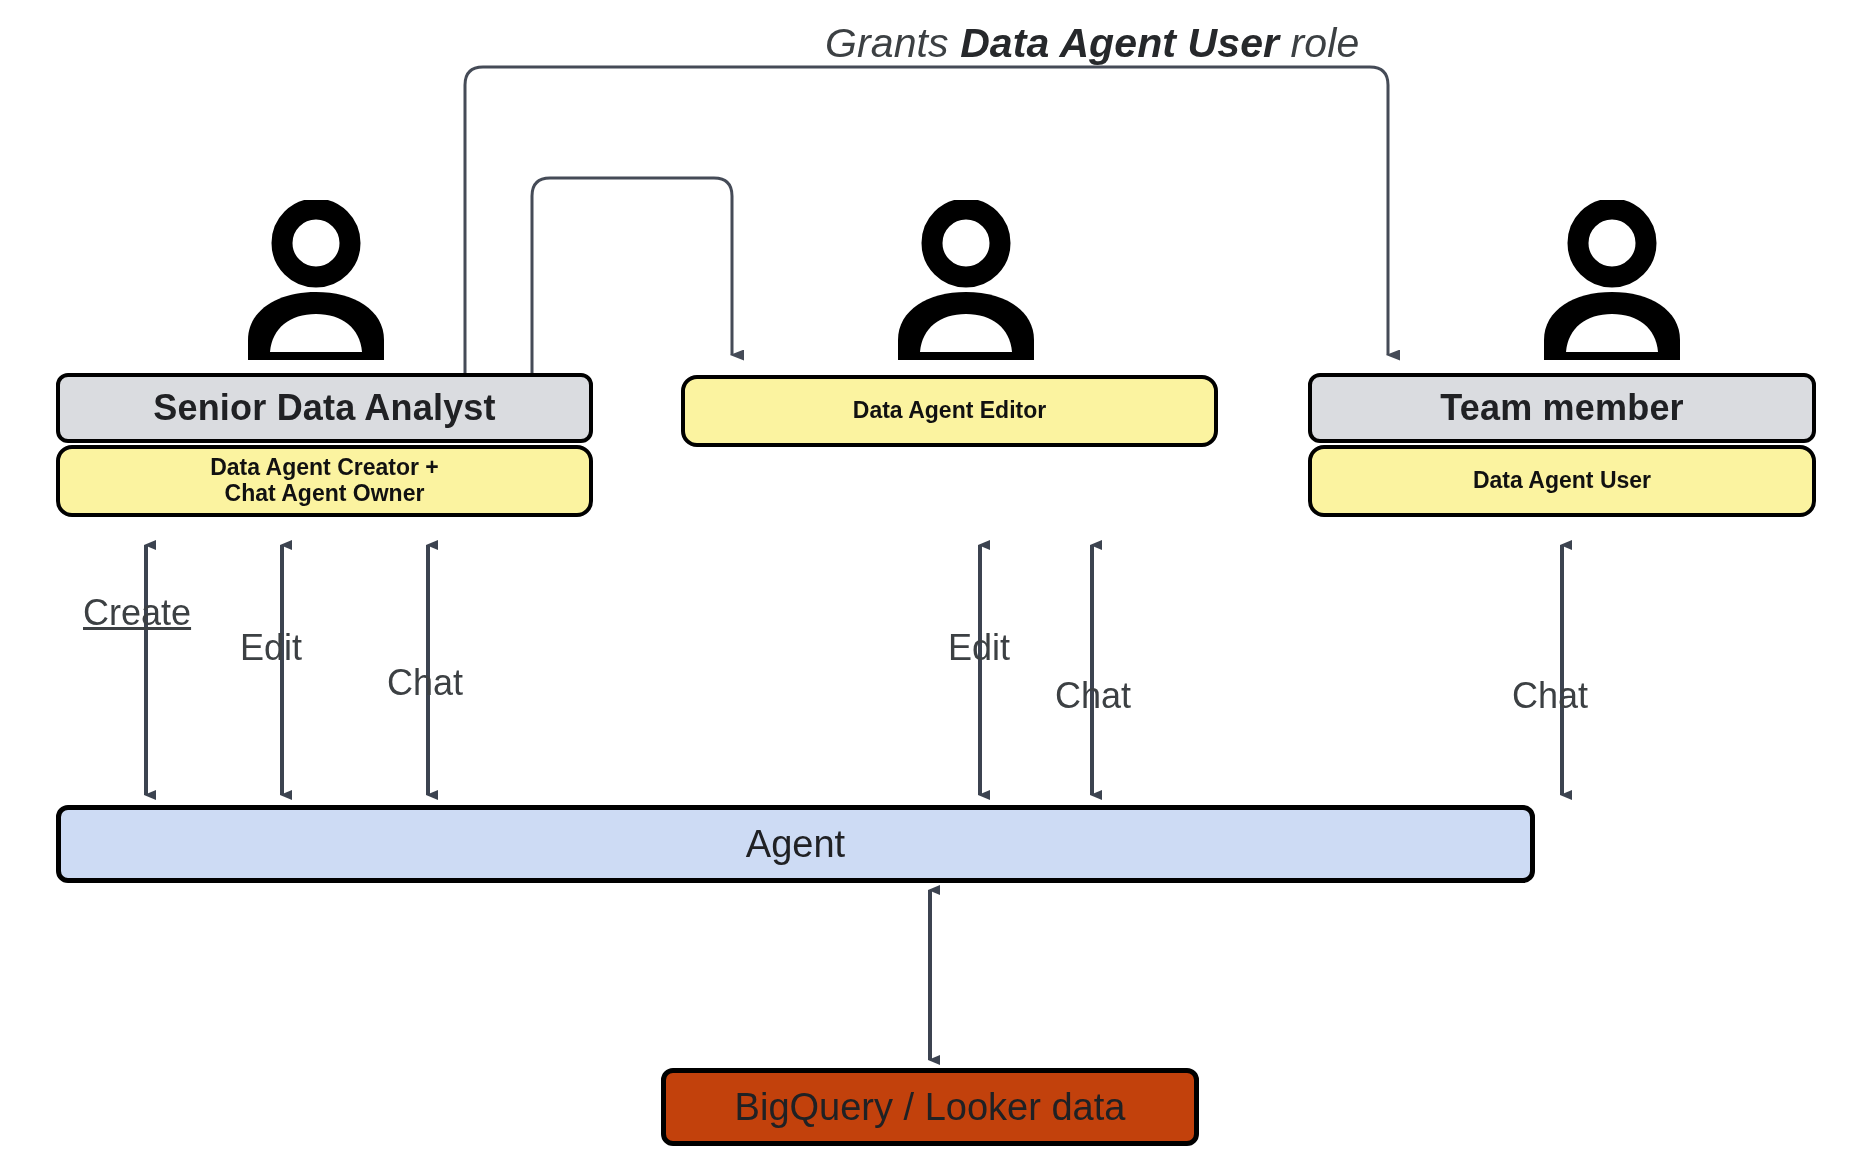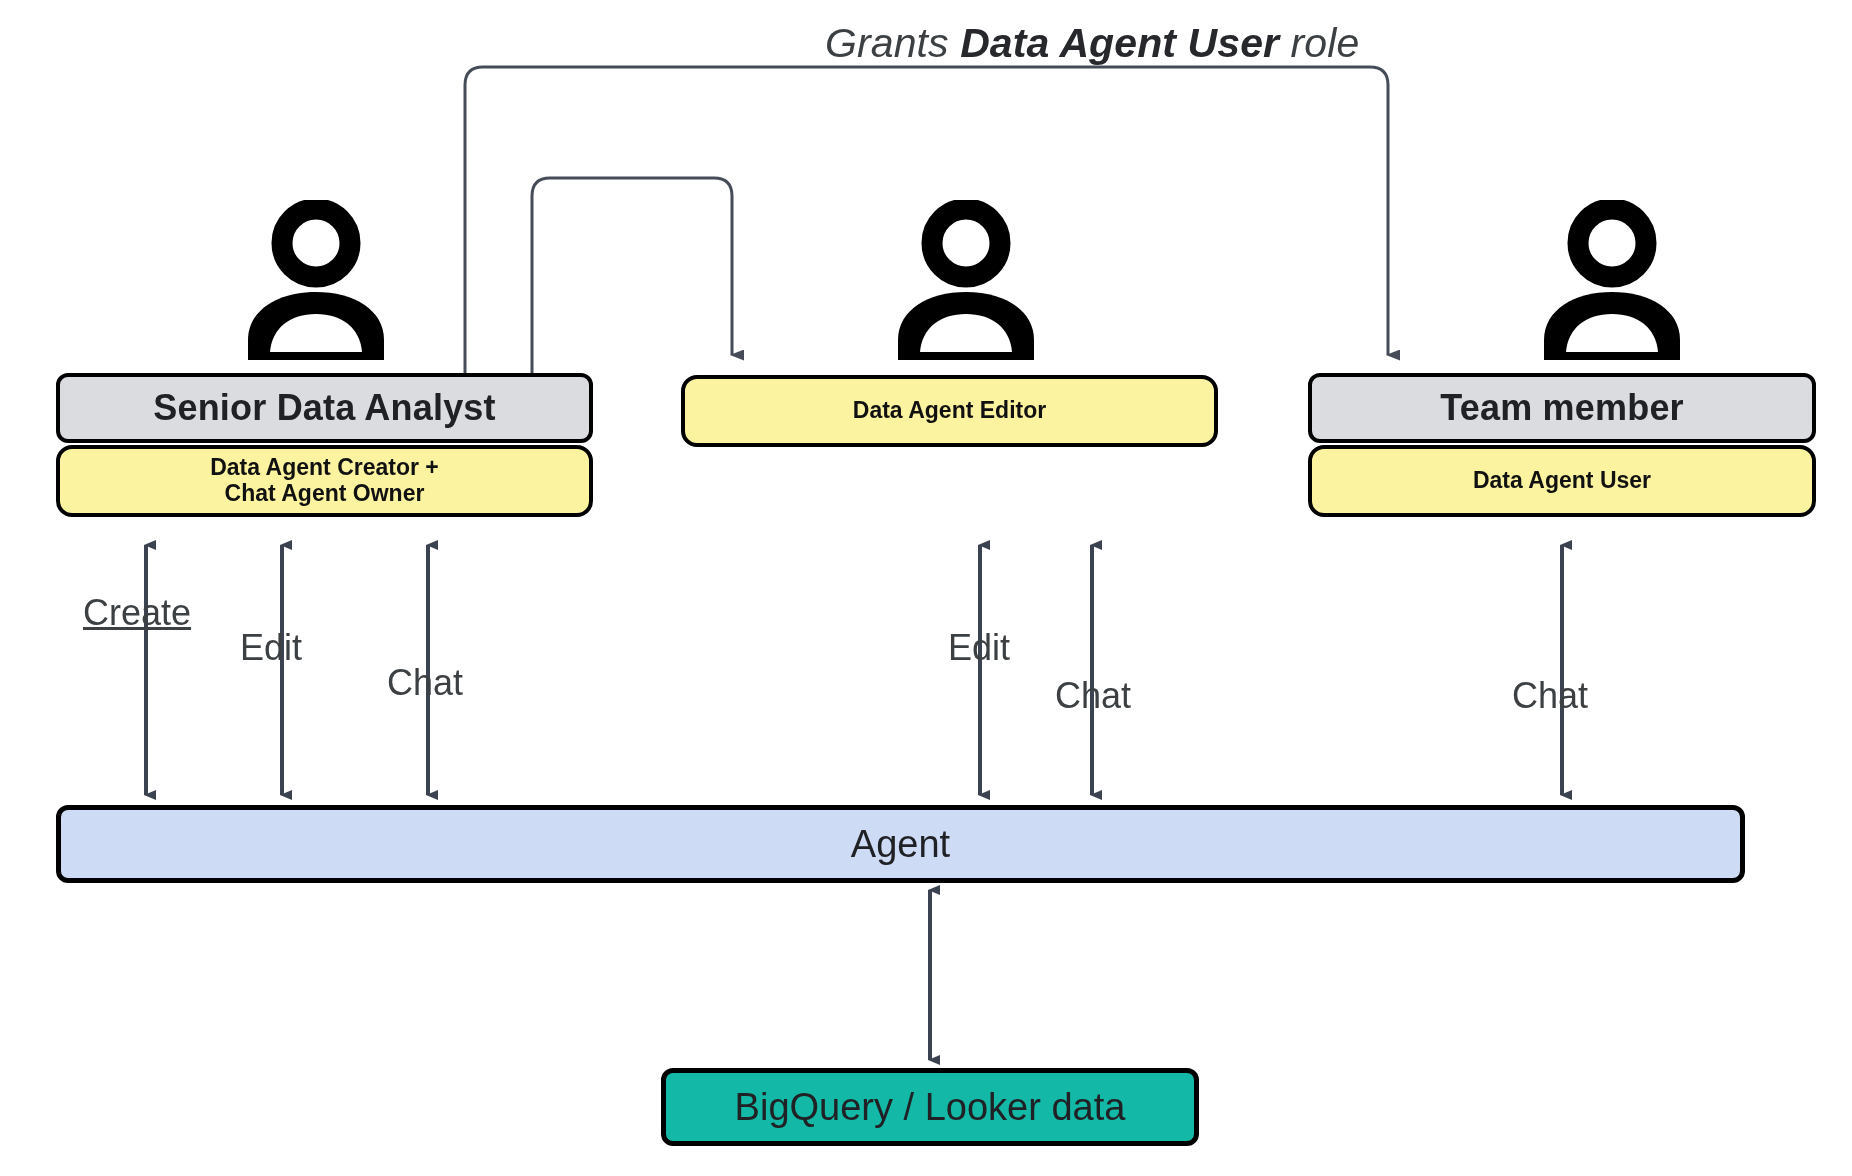--- a/index.html
+++ b/index.html
@@ -108,41 +108,41 @@
   #label-edit-jr    { left: 948px; top: 627px; }
   #label-chat-jr    { left: 1055px;top: 675px; }
   #label-chat-team  { left: 1512px;top: 675px; }
 
   
   #agent-bar {
     position: absolute;
     box-sizing: border-box;
     left: 56px;
     top: 805px;
-    width: 1689px;
+    width: 1479px;
     height: 78px;
     background: #cddbf4;
     border: 5px solid #000000;
     border-radius: 12px;
     display: flex;
     align-items: center;
     justify-content: center;
     font-size: 38px;
     color: #202124;
   }
 
   
   #data-box {
     position: absolute;
     box-sizing: border-box;
     left: 661px;
     top: 1068px;
     width: 538px;
     height: 78px;
-    background: #14b8a6;
+    background: #c2410c;
     border: 5px solid #000000;
     border-radius: 12px;
     display: flex;
     align-items: center;
     justify-content: center;
     font-size: 38px;
     color: #202124;
   }
 </style>
 </head>

